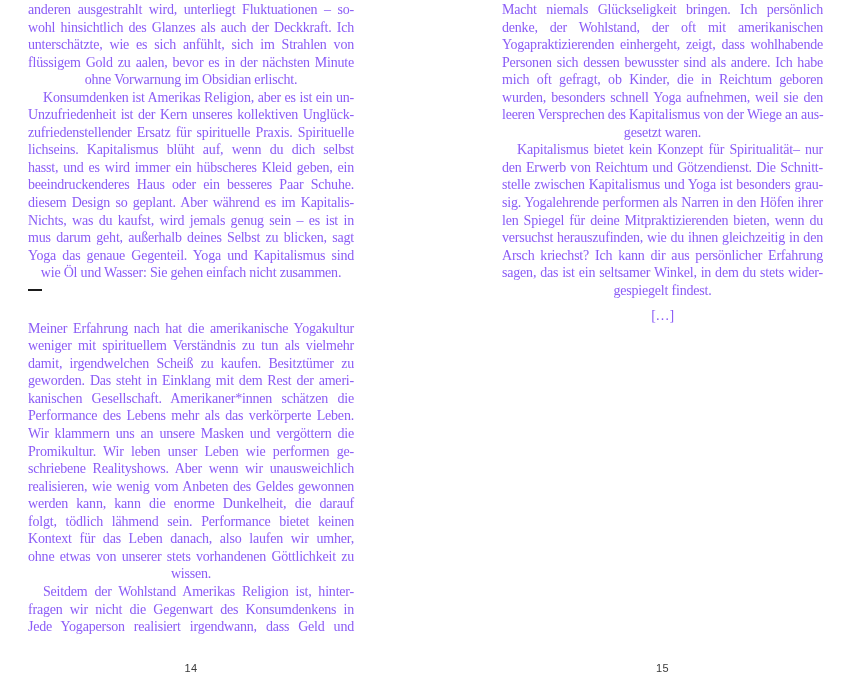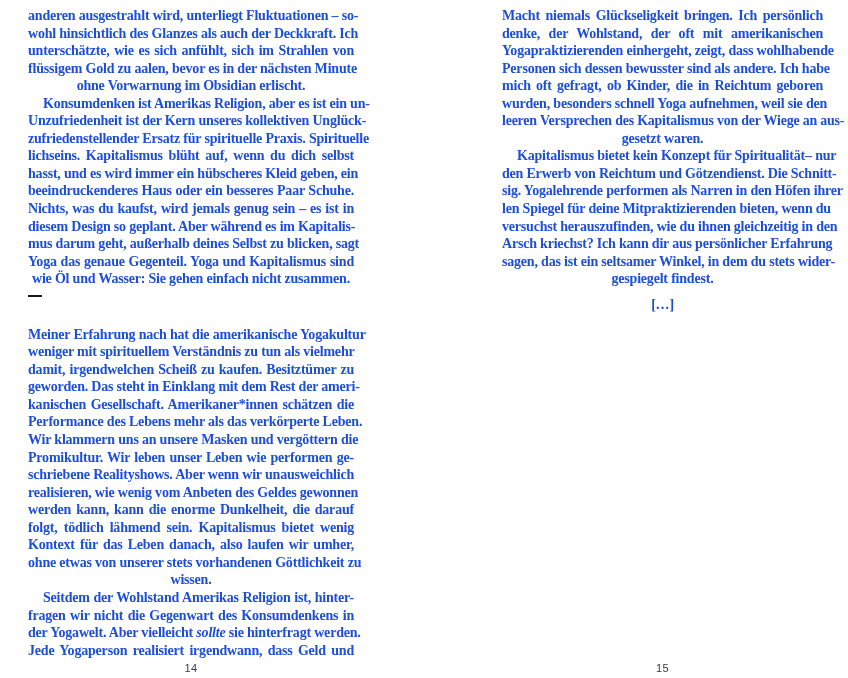--- a/index.html
+++ b/index.html
@@ -15,25 +15,24 @@
     font-family: "Liberation Serif", serif;
   }
   .page {
     position: absolute;
     top: 0;
     height: 678px;
   }
   #page-left  { left: 28px;  width: 326px; }
   #page-right { left: 502px; width: 321px; }
   .textblock {
-    margin-top: 7px;
-    color: #1d4ed8;
+    margin-top: 1px;
+    color: #8b5cf6;
     font-size: 14px;
     letter-spacing: -0.2px;
-    font-weight: bold;
   }
   .line {
     height: 17.55px;
     line-height: 17.55px;
     white-space: nowrap;
     text-align: center;
   }
   .line .inner {
     display: inline-block;
     white-space: nowrap;
@@ -80,63 +79,63 @@
         <div class="line j"><span class="inner"><span>wohl hinsichtlich des Glanzes als auch der Deckkraft. Ich</span></span></div>
         <div class="line j"><span class="inner"><span>unterschätzte, wie es sich anfühlt, sich im Strahlen von</span></span></div>
         <div class="line j"><span class="inner"><span>flüssigem Gold zu aalen, bevor es in der nächsten Minute</span></span></div>
         <div class="line end"><span class="inner"><span>ohne Vorwarnung im Obsidian erlischt.</span></span></div>
         <div class="line in j"><span class="inner"><span>Konsumdenken ist Amerikas Religion, aber es ist ein un-</span></span></div>
         <div class="line j"><span class="inner"><span>Unzufriedenheit ist der Kern unseres kollektiven Unglück-</span></span></div>
         <div class="line j"><span class="inner"><span>zufriedenstellender Ersatz für spirituelle Praxis. Spirituelle</span></span></div>
         <div class="line j"><span class="inner"><span>lichseins. Kapitalismus blüht auf, wenn du dich selbst</span></span></div>
         <div class="line j"><span class="inner"><span>hasst, und es wird immer ein hübscheres Kleid geben, ein</span></span></div>
         <div class="line j"><span class="inner"><span>beeindruckenderes Haus oder ein besseres Paar Schuhe.</span></span></div>
+        <div class="line j"><span class="inner"><span>diesem Design so geplant. Aber während es im Kapitalis-</span></span></div>
         <div class="line j"><span class="inner"><span>Nichts, was du kaufst, wird jemals genug sein – es ist in</span></span></div>
-        <div class="line j"><span class="inner"><span>diesem Design so geplant. Aber während es im Kapitalis-</span></span></div>
         <div class="line j"><span class="inner"><span>mus darum geht, außerhalb deines Selbst zu blicken, sagt</span></span></div>
         <div class="line j"><span class="inner"><span>Yoga das genaue Gegenteil. Yoga und Kapitalismus sind</span></span></div>
         <div class="line end"><span class="inner"><span>wie Öl und Wasser: Sie gehen einfach nicht zusammen.</span></span></div>
         <div class="sep">
           <span class="dash"></span>
         </div>
         <div class="line j"><span class="inner"><span>Meiner Erfahrung nach hat die amerikanische Yogakultur</span></span></div>
         <div class="line j"><span class="inner"><span>weniger mit spirituellem Verständnis zu tun als vielmehr</span></span></div>
         <div class="line j"><span class="inner"><span>damit, irgendwelchen Scheiß zu kaufen. Besitztümer zu</span></span></div>
         <div class="line j"><span class="inner"><span>geworden. Das steht in Einklang mit dem Rest der ameri-</span></span></div>
         <div class="line j"><span class="inner"><span>kanischen Gesellschaft. Amerikaner*innen schätzen die</span></span></div>
         <div class="line j"><span class="inner"><span>Performance des Lebens mehr als das verkörperte Leben.</span></span></div>
         <div class="line j"><span class="inner"><span>Wir klammern uns an unsere Masken und vergöttern die</span></span></div>
         <div class="line j"><span class="inner"><span>Promikultur. Wir leben unser Leben wie performen ge-</span></span></div>
         <div class="line j"><span class="inner"><span>schriebene Realityshows. Aber wenn wir unausweichlich</span></span></div>
         <div class="line j"><span class="inner"><span>realisieren, wie wenig vom Anbeten des Geldes gewonnen</span></span></div>
         <div class="line j"><span class="inner"><span>werden kann, kann die enorme Dunkelheit, die darauf</span></span></div>
-        <div class="line j"><span class="inner"><span>folgt, tödlich lähmend sein. Kapitalismus bietet wenig</span></span></div>
+        <div class="line j"><span class="inner"><span>folgt, tödlich lähmend sein. Performance bietet keinen</span></span></div>
         <div class="line j"><span class="inner"><span>Kontext für das Leben danach, also laufen wir umher,</span></span></div>
         <div class="line j"><span class="inner"><span>ohne etwas von unserer stets vorhandenen Göttlichkeit zu</span></span></div>
         <div class="line end"><span class="inner"><span>wissen.</span></span></div>
         <div class="line in j"><span class="inner"><span>Seitdem der Wohlstand Amerikas Religion ist, hinter-</span></span></div>
         <div class="line j"><span class="inner"><span>fragen wir nicht die Gegenwart des Konsumdenkens in</span></span></div>
-        <div class="line j"><span class="inner"><span>der Yogawelt. Aber vielleicht </span><em>sollte</em><span> sie hinterfragt werden.</span></span></div>
         <div class="line j"><span class="inner"><span>Jede Yogaperson realisiert irgendwann, dass Geld und</span></span></div>
       </div>
     <div class="pagenum">14</div>
   </div>
 
   <div class="page" id="page-right">
     <div class="textblock">
         <div class="line j"><span class="inner"><span>Macht niemals Glückseligkeit bringen. Ich persönlich</span></span></div>
         <div class="line j"><span class="inner"><span>denke, der Wohlstand, der oft mit amerikanischen</span></span></div>
         <div class="line j"><span class="inner"><span>Yogapraktizierenden einhergeht, zeigt, dass wohlhabende</span></span></div>
         <div class="line j"><span class="inner"><span>Personen sich dessen bewusster sind als andere. Ich habe</span></span></div>
         <div class="line j"><span class="inner"><span>mich oft gefragt, ob Kinder, die in Reichtum geboren</span></span></div>
         <div class="line j"><span class="inner"><span>wurden, besonders schnell Yoga aufnehmen, weil sie den</span></span></div>
         <div class="line"><span class="inner" style="transform: scaleX(0.9938);"><span>leeren Versprechen des Kapitalismus von der Wiege an aus-</span></span></div>
         <div class="line end"><span class="inner"><span>gesetzt waren.</span></span></div>
         <div class="line in j"><span class="inner"><span>Kapitalismus bietet kein Konzept für Spiritualität– nur</span></span></div>
         <div class="line j"><span class="inner"><span>den Erwerb von Reichtum und Götzendienst. Die Schnitt-</span></span></div>
+        <div class="line j"><span class="inner"><span>stelle zwischen Kapitalismus und Yoga ist besonders grau-</span></span></div>
         <div class="line j"><span class="inner"><span>sig. Yogalehrende performen als Narren in den Höfen ihrer</span></span></div>
         <div class="line j"><span class="inner"><span>len Spiegel für deine Mitpraktizierenden bieten, wenn du</span></span></div>
         <div class="line j"><span class="inner"><span>versuchst herauszufinden, wie du ihnen gleichzeitig in den</span></span></div>
         <div class="line j"><span class="inner"><span>Arsch kriechst? Ich kann dir aus persönlicher Erfahrung</span></span></div>
         <div class="line j"><span class="inner"><span>sagen, das ist ein seltsamer Winkel, in dem du stets wider-</span></span></div>
         <div class="line end"><span class="inner"><span>gespiegelt findest.</span></span></div>
         <div class="line end gap"><span class="inner"><span>[…]</span></span></div>
       </div>
     <div class="pagenum">15</div>
   </div>

